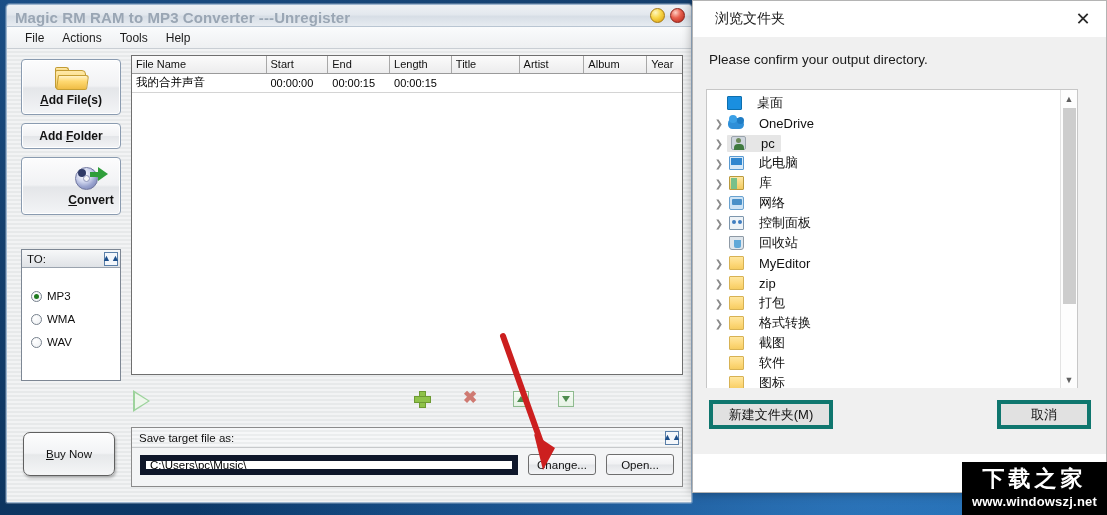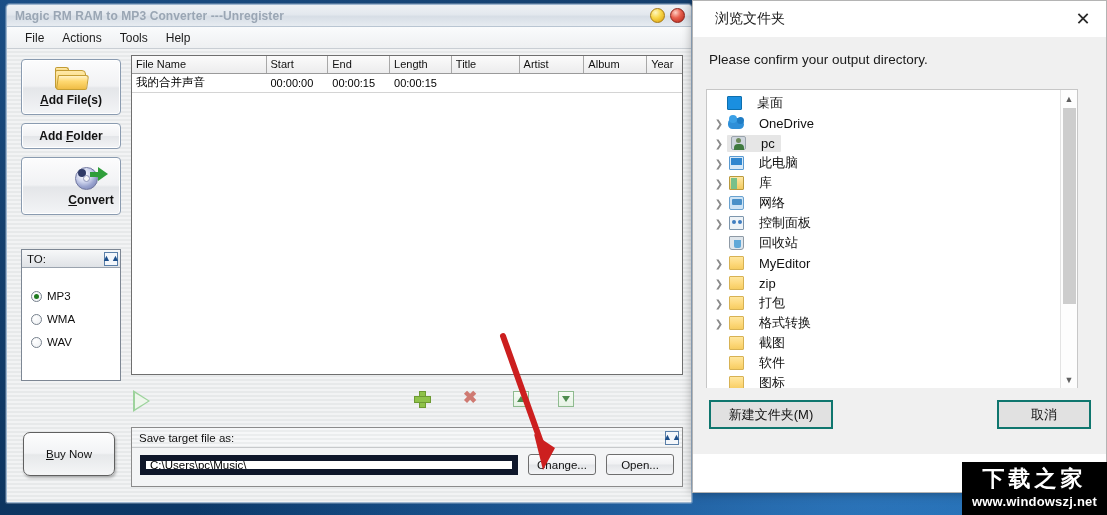--- a/index.html
+++ b/index.html
@@ -34,21 +34,21 @@
   }
   .titlebar {
     position: relative;
     height: 22px;
     background: linear-gradient(to bottom, #eef1f4 0%, #e3e8ee 45%, #d7dee6 55%, #e7ecf1 100%);
     border-bottom: 1px solid #b9c5d2;
     border-radius: 3px 3px 0 0;
   }
   .titlebar .tb-title {
     position: absolute; left: 8px; top: 4px;
-    font-size: 12px; font-weight: bold;
+    font-size: 15px; font-weight: bold;
     color: #9aa6b4;
     letter-spacing: 0.1px;
     white-space: nowrap;
   }
   .tb-buttons { position: absolute; right: 6px; top: 3px; display: flex; gap: 5px; }
   .tb-btn { width: 15px; height: 15px; border-radius: 50%; }
   .tb-btn.min {
     background: radial-gradient(circle at 35% 28%, #fff6c0 0%, #f8d84a 42%, #d99b0b 100%);
     border: 1px solid #a77c12;
   }
@@ -331,21 +331,21 @@
     background:#cdcdcd;
   }
   .ts-down { position:absolute; bottom:0; left:0; right:0; }
 
   .dlg-footer {
     position:absolute; left:0; right:0; top:387px; height:66px;
     background:#f0f0f0;
   }
   .dlg-btn {
     position:absolute; top:12px; height:29px;
-    background:#e1e1e1; border:2px solid #0f766e;
+    background:#e1e1e1; border:4px solid #0f766e;
     font-size:13px; color:#111;
     display:flex; align-items:center; justify-content:center; cursor:default;
   }
   .dlg-btn.newfolder { left:16px; width:124px; }
   .dlg-btn.ok { left:203px; width:94px; border:2px solid #2a7ab0; background:#e1e1e1; }
   .dlg-btn.cancel { left:304px; width:94px; }
 
   
   .watermark {
     position:absolute; left:962px; top:462px; width:145px; height:53px;

